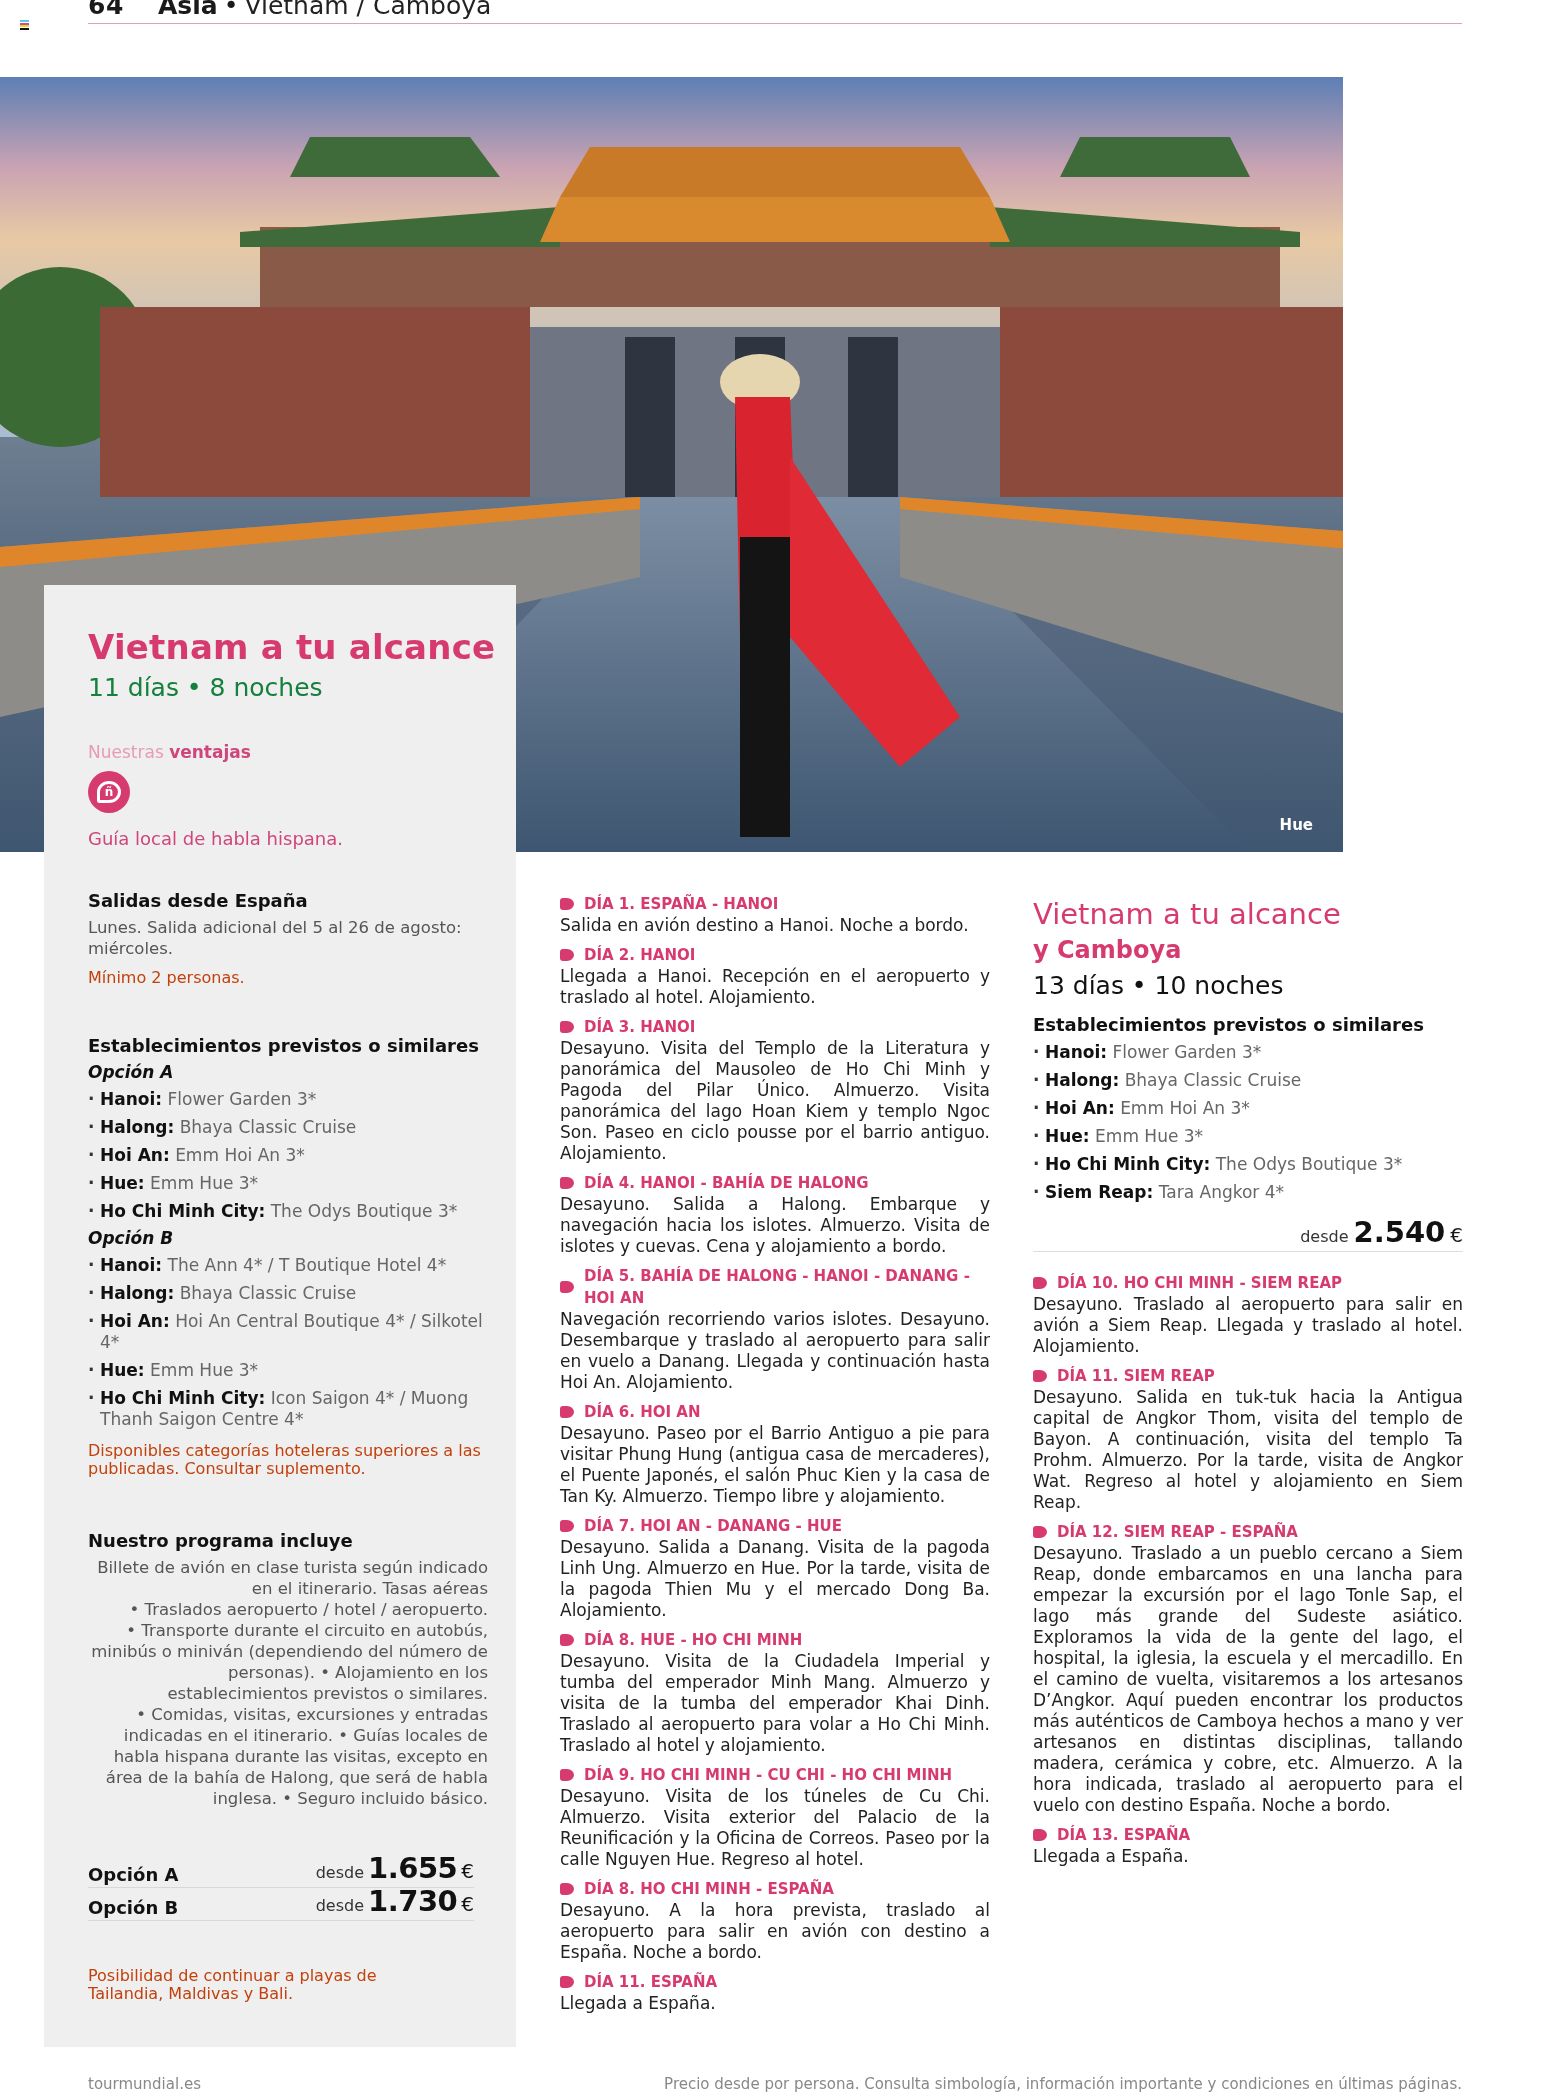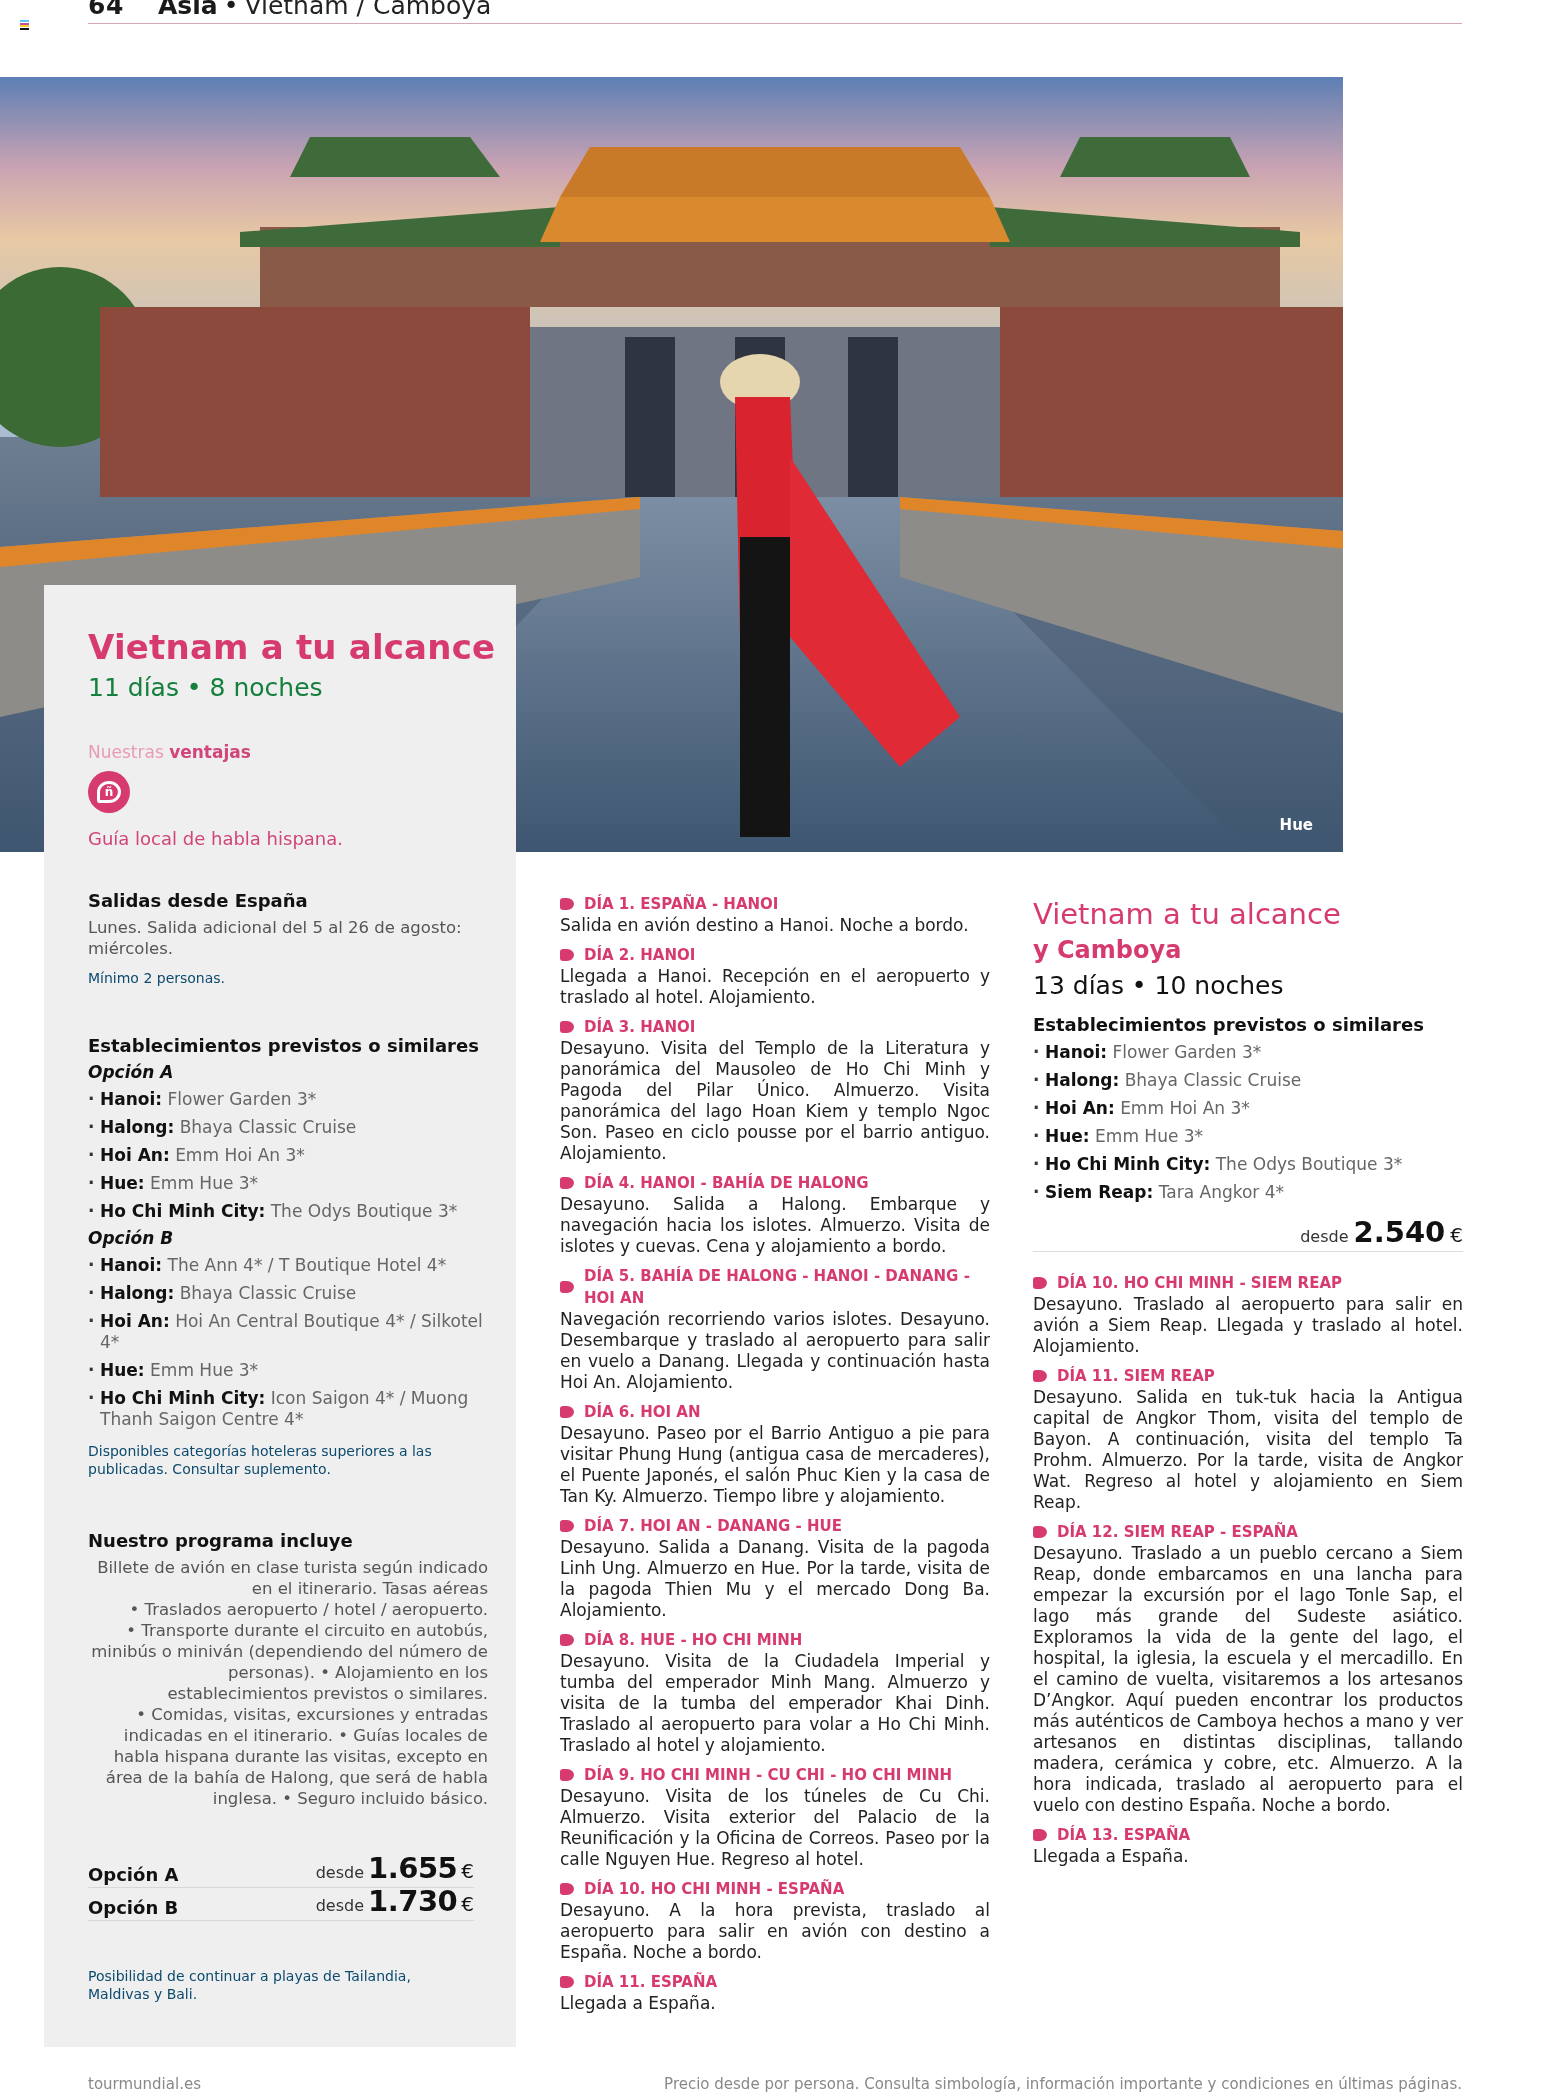--- a/index.html
+++ b/index.html
@@ -26,21 +26,21 @@
   .trip-title { position: absolute; top: 42px; left: 0; color: #d63a6e; font-weight: bold; font-size: 34px; letter-spacing: 0.2px; white-space: nowrap; }
   .trip-duration { position: absolute; top: 88px; left: 0; font-size: 25px; color: #15803d; }
   .adv-label { position: absolute; top: 157px; left: 0; font-size: 17px; color: #e79bb5; }
   .adv-label b { color: #d0457a; font-weight: bold; }
   .adv-icon { position: absolute; top: 186px; left: 0; width: 42px; height: 42px; border-radius: 50%; background: #d63a6e; display: flex; align-items: center; justify-content: center; }
   .adv-icon .bubble { width: 24px; height: 22px; border: 3px solid #fff; border-radius: 50% 50% 50% 10%; color: #fff; font-size: 12px; font-weight: bold; display: flex; align-items: center; justify-content: center; }
   .adv-text { position: absolute; top: 243px; left: 0; font-size: 18px; color: #d0457a; }
 
   .section-h { font-weight: bold; font-size: 18px; color: #111; }
   .body-grey { font-size: 16.5px; color: #555; line-height: 21px; }
-  .small-grey { font-size: 14px; color: #0c4a6e; line-height: 18px; }
+  .small-grey { font-size: 16px; color: #c2410c; line-height: 18px; }
   .opt-label { font-style: italic; font-weight: bold; font-size: 17px; color: #111; margin-top: 6px; }
   .hotel-list { list-style: none; }
   .hotel-list li { font-size: 17px; color: #666; line-height: 21px; padding-left: 12px; position: relative; margin-top: 7px; }
   .hotel-list li::before { content: "·"; position: absolute; left: 0; color: #333; font-weight: bold; }
   .hotel-list li b { color: #111; }
 
   .price-row { display: flex; justify-content: space-between; align-items: flex-end; border-bottom: 1.5px solid #d8d8d8; padding-bottom: 2px; height: 33px; }
   .price-row .opt { font-weight: bold; font-size: 18px; color: #111; }
   .price-row .price { display: flex; align-items: baseline; gap: 4px; }
   .price-row .desde { font-size: 16px; color: #333; }
@@ -263,21 +263,21 @@
   <div class="day">
       <div class="day-title">
         <span class="bullet"></span>
         <span>DÍA 9. HO CHI MINH - CU CHI - HO CHI MINH</span>
       </div>
       <div class="day-text">Desayuno. Visita de los túneles de Cu Chi. Almuerzo. Visita exterior del Palacio de la Reunificación y la Oficina de Correos. Paseo por la calle Nguyen Hue. Regreso al hotel.</div>
     </div>
   <div class="day">
       <div class="day-title">
         <span class="bullet"></span>
-        <span>DÍA 10. HO CHI MINH - ESPAÑA</span>
+        <span>DÍA 8. HO CHI MINH - ESPAÑA</span>
       </div>
       <div class="day-text">Desayuno. A la hora prevista, traslado al aeropuerto para salir en avión con destino a España. Noche a bordo.</div>
     </div>
   <div class="day">
       <div class="day-title">
         <span class="bullet"></span>
         <span>DÍA 11. ESPAÑA</span>
       </div>
       <div class="day-text">Llegada a España.</div>
     </div>

